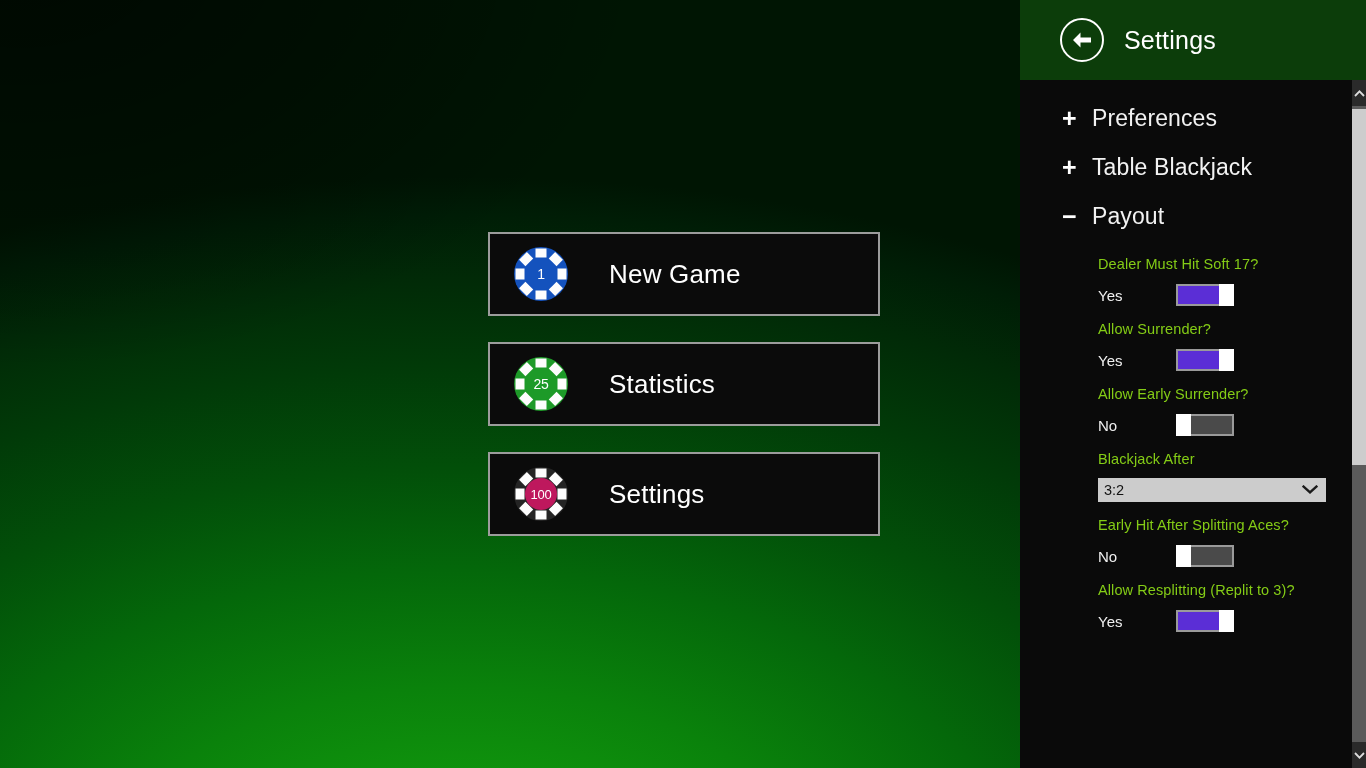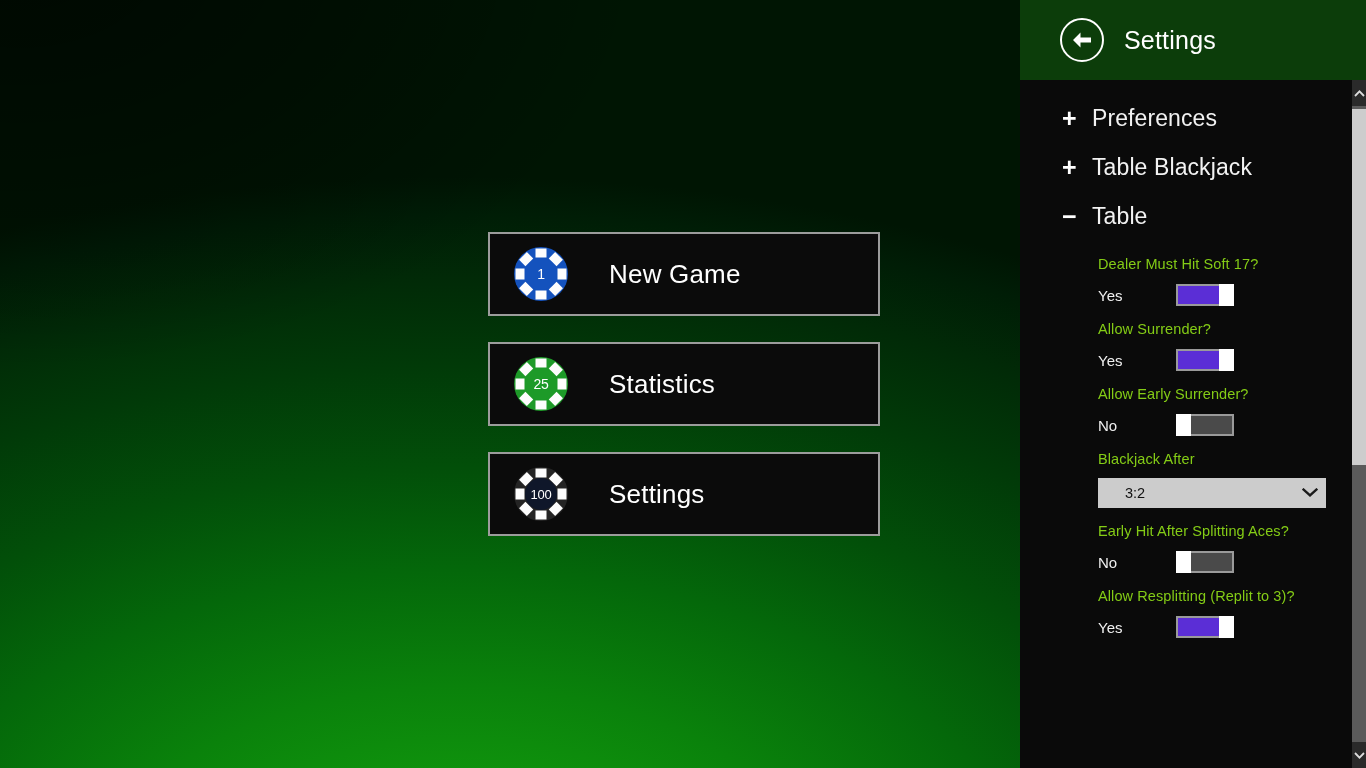--- a/index.html
+++ b/index.html
@@ -88,21 +88,21 @@
     font-size: 14px;
     font-weight: 400;
     letter-spacing: -0.2px;
     line-height: 1;
   }
   .chip-1 .rim  { background: #1452bd; }
   .chip-1 .core { background: #1452bd; }
   .chip-25 .rim  { background: #1d9a28; }
   .chip-25 .core { background: #1d9a28; }
   .chip-100 .rim  { background: #242424; }
-  .chip-100 .core { background: #0f172a; }
+  .chip-100 .core { background: #be185d; }
   .chip-100 .core { font-size: 13px; }
 
   .menu-label {
     margin-left: 41px;
     color: #ffffff;
     font-size: 26px;
     font-weight: 400;
     letter-spacing: 0.2px;
     white-space: nowrap;
   }
@@ -217,25 +217,25 @@
     background: #ffffff;
   }
   .toggle.on  { background: #5b2ed6; }
   .toggle.on  .thumb { right: -2px; }
   .toggle.off { background: #4a4a4a; }
   .toggle.off .thumb { left: -2px; }
 
   .dropdown {
     position: relative;
     margin-top: 10px;
-    width: 228px; height: 30px;
+    width: 228px; height: 24px;
     background: #cccccc;
     display: flex;
     align-items: center;
-    padding: 0 8px 0 27px;
+    padding: 0 8px 0 6px;
     cursor: pointer;
   }
   .dropdown .dd-value {
     color: #121212;
     font-size: 14.5px;
     flex: 1 1 auto;
     line-height: 1;
   }
   .dropdown .chev { flex: 0 0 auto; display: block; }
 
@@ -353,21 +353,21 @@
           <div class="sec-label">Preferences</div>
         </div>
 
         <div class="section-header">
           <div class="pm">+</div>
           <div class="sec-label">Table Blackjack</div>
         </div>
 
         <div class="section-header">
           <div class="pm">−</div>
-          <div class="sec-label">Table</div>
+          <div class="sec-label">Payout</div>
         </div>
 
         <div class="setting">
           <div class="set-label">Dealer Must Hit Soft 17?</div>
           <div class="control-row">
             <div class="state-text">Yes</div>
             <div class="toggle on">
                 <div class="thumb"></div>
               </div>
           </div>

